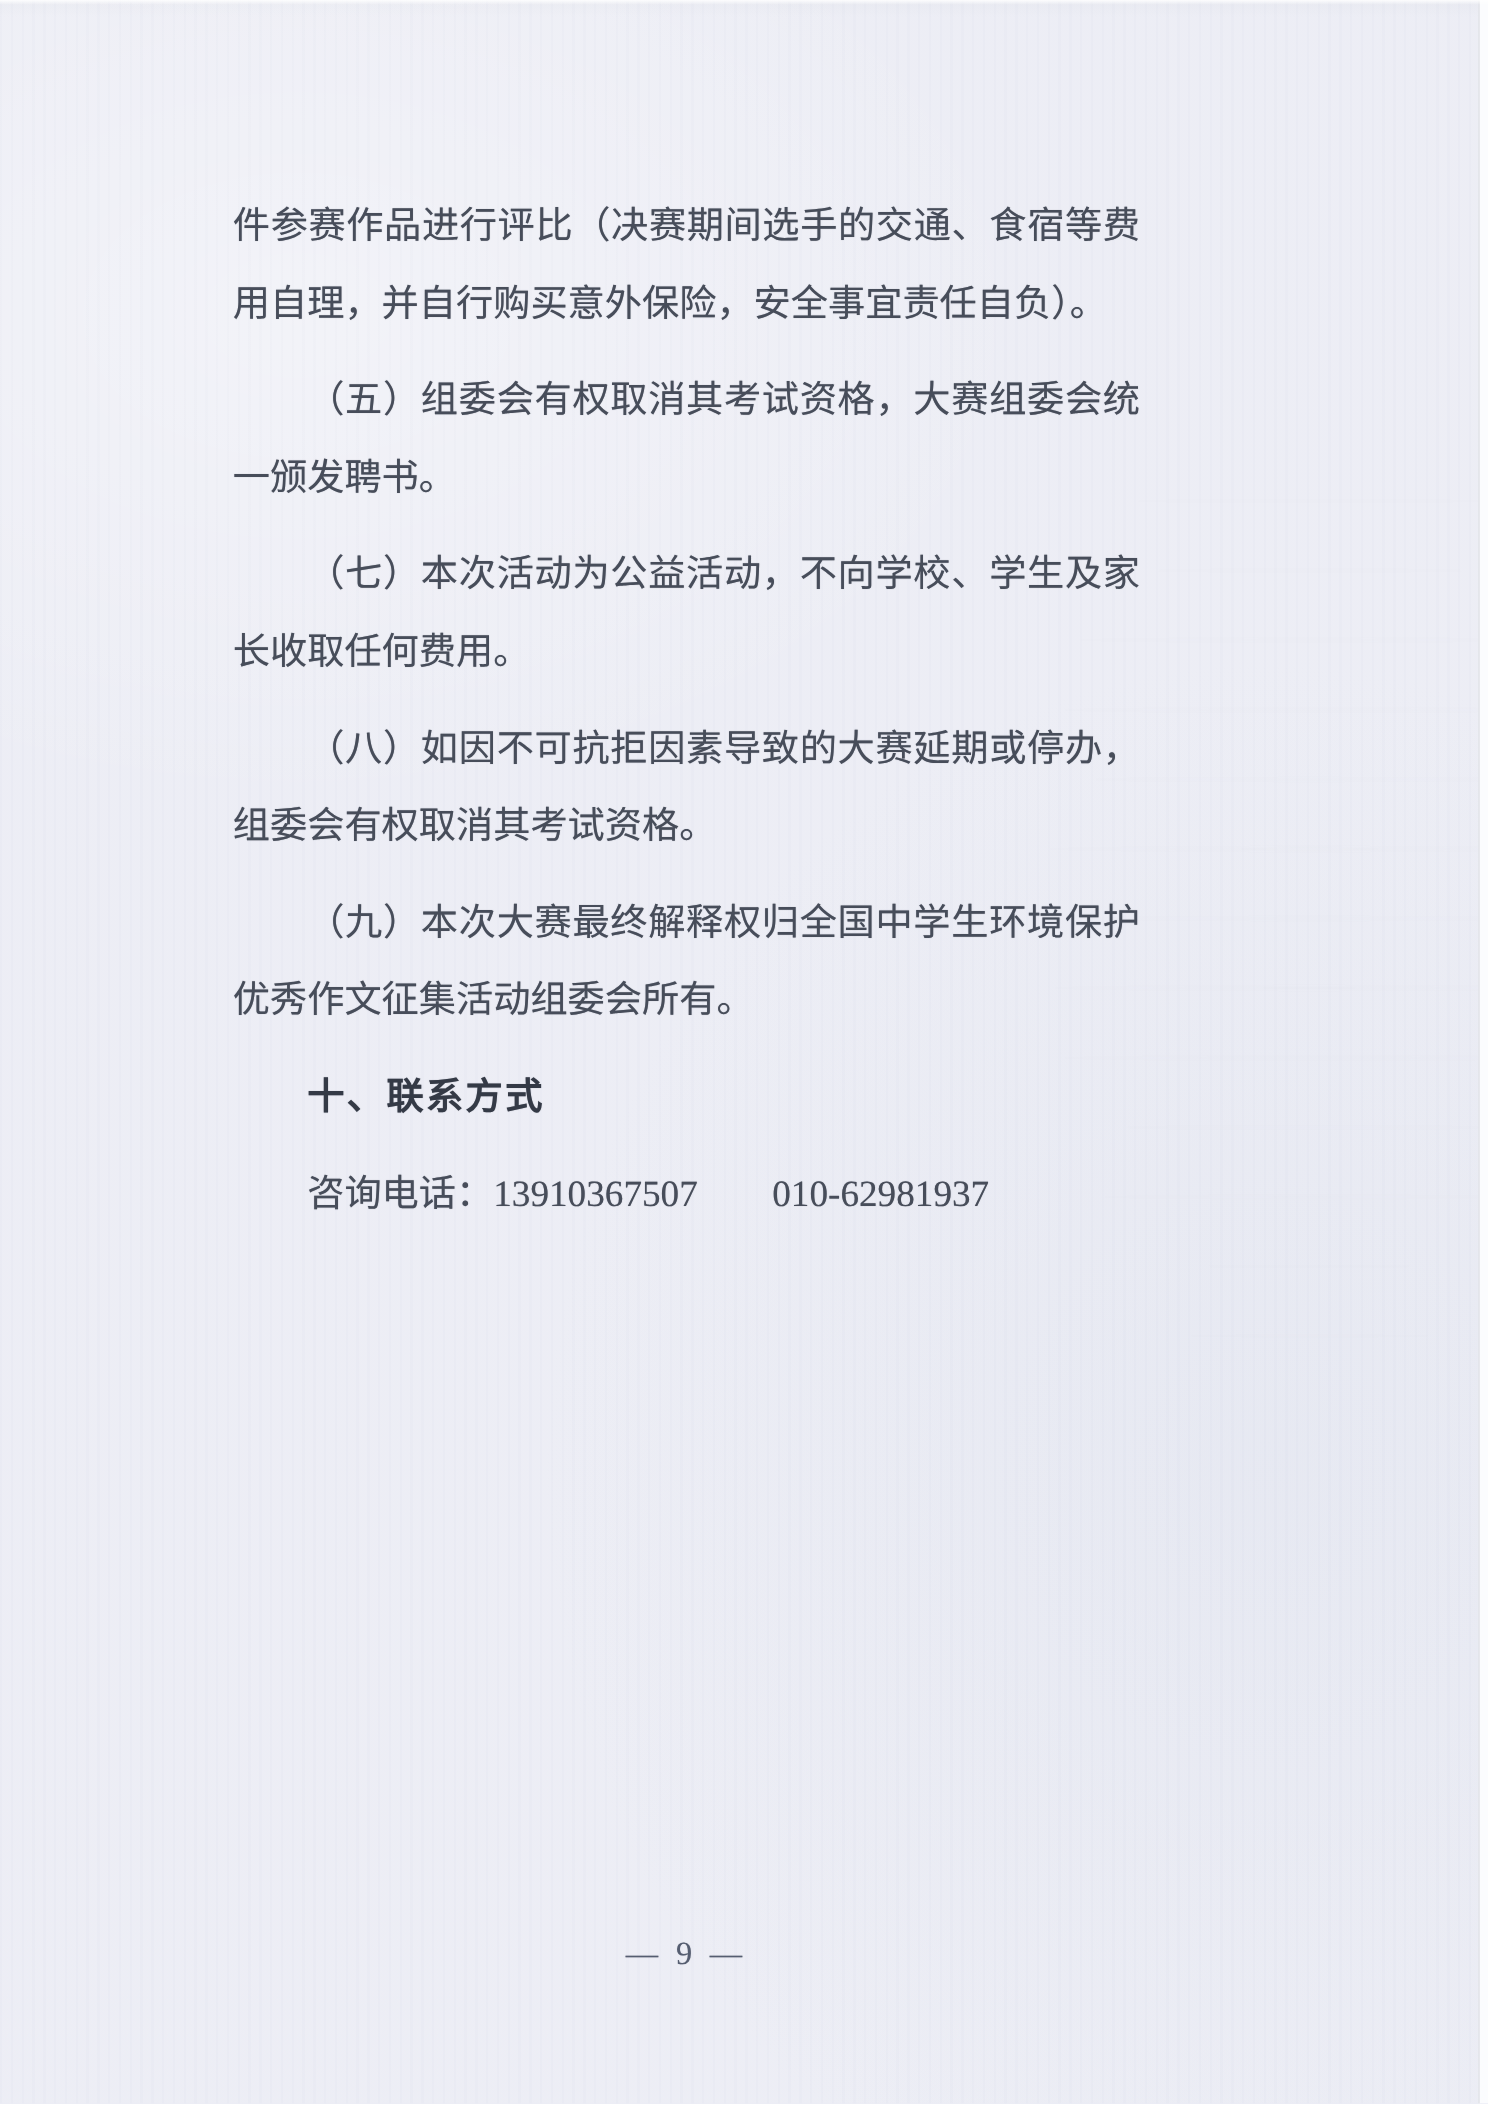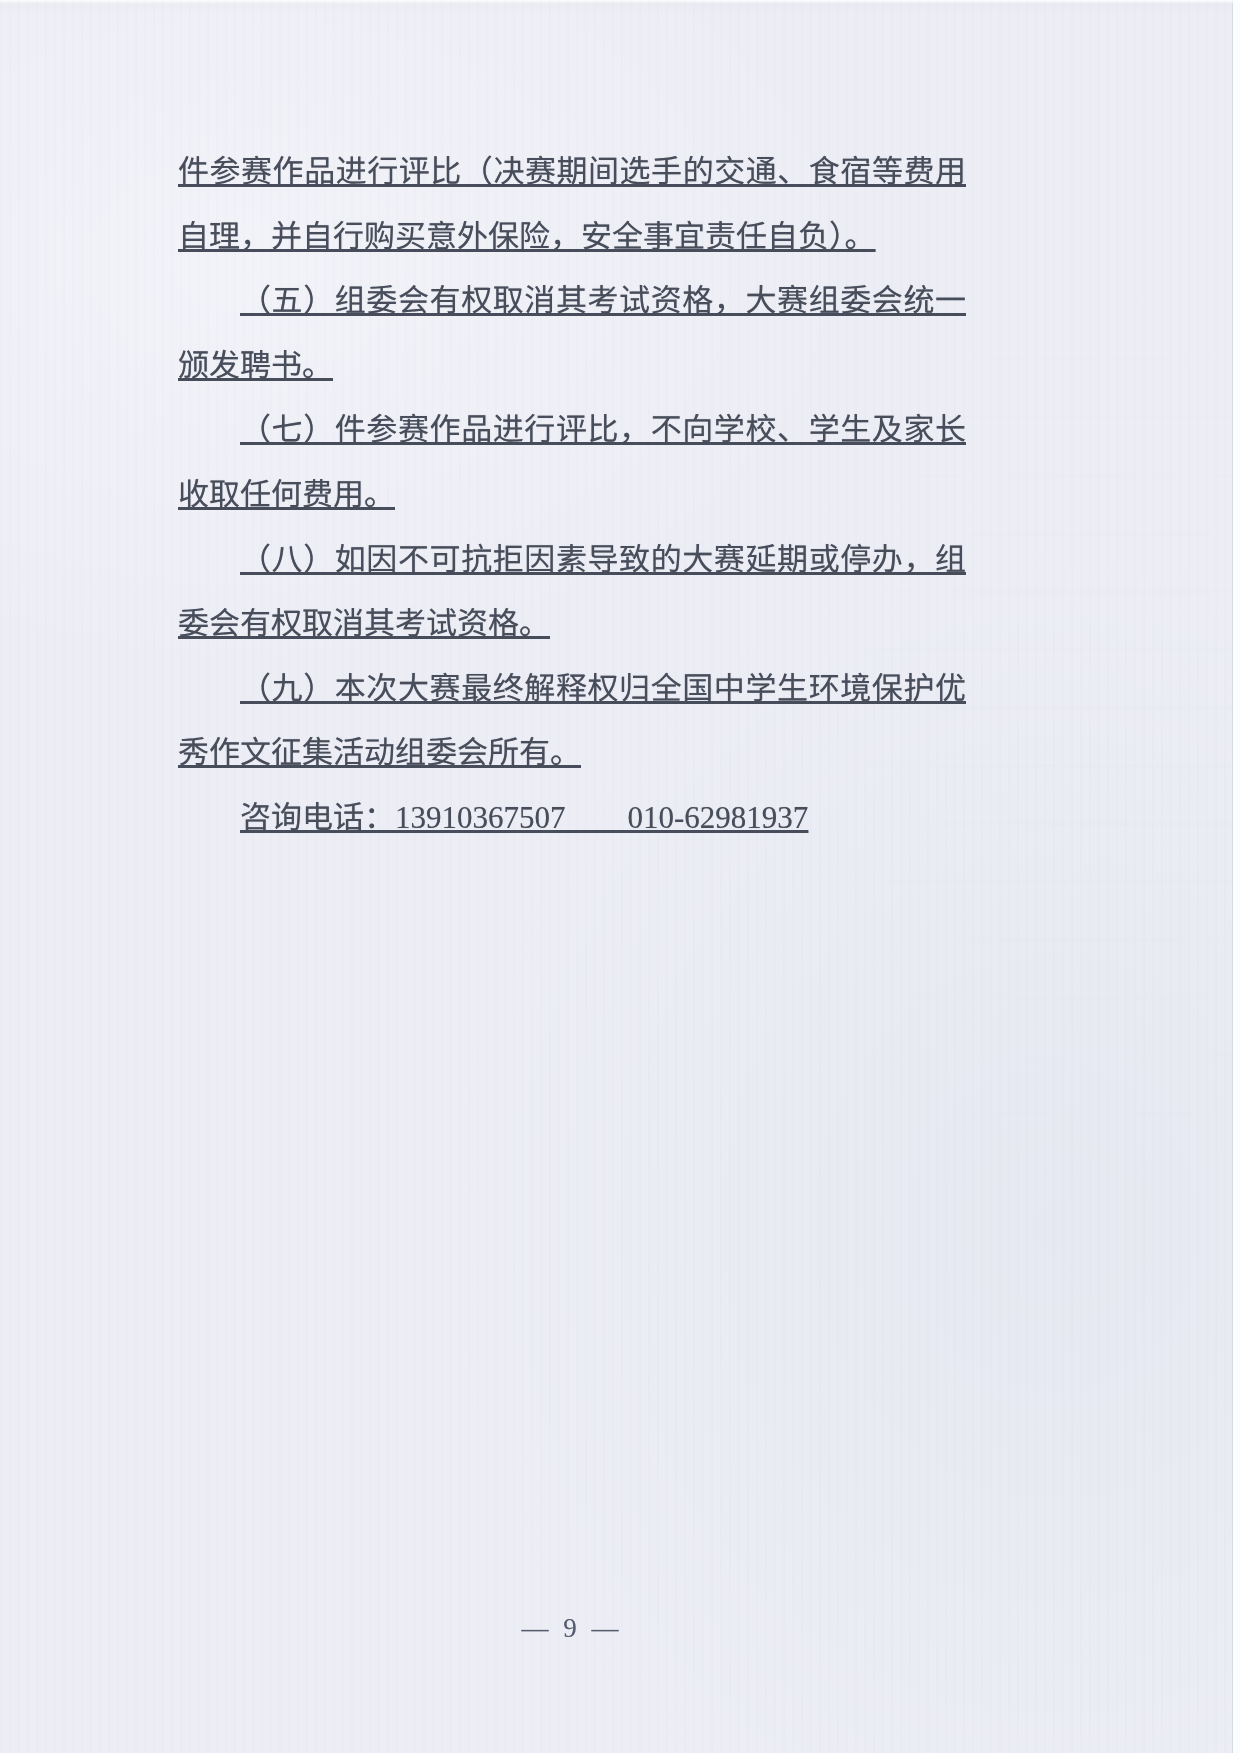--- a/index.html
+++ b/index.html
@@ -70,23 +70,22 @@
     top: 140px;
     width: 788px;
     color: #474d5a;
     font-size: 31px;
     line-height: 64.6px;
     text-align: justify;
     text-justify: inter-character;
     text-shadow: 0 0 0.7px rgba(71,77,90,0.55);
   }
   .doc-body p {
-    margin: 0;
+    margin: 16px;
     padding: 0;
-    text-decoration: underline;
   }
   .para.indent {
     text-indent: 2em;
   }
   .para.heading {
     font-family: "Liberation Sans", "DejaVu Sans", sans-serif;
     font-weight: 700;
     color: #343a46;
     letter-spacing: 2px;
   }
@@ -104,23 +103,24 @@
   }
 </style>
 </head>
 <body>
 
 <div class="bleed-artifacts"></div>
 
 <main class="doc-body">
   <p class="para">件参赛作品进行评比（决赛期间选手的交通、食宿等费用自理，并自行购买意外保险，安全事宜责任自负）。</p>
   <p class="para indent">（五）组委会有权取消其考试资格，大赛组委会统一颁发聘书。</p>
-  <p class="para indent">（七）件参赛作品进行评比，不向学校、学生及家长收取任何费用。</p>
+  <p class="para indent">（七）本次活动为公益活动，不向学校、学生及家长收取任何费用。</p>
   <p class="para indent">（八）如因不可抗拒因素导致的大赛延期或停办，组委会有权取消其考试资格。</p>
   <p class="para indent">（九）本次大赛最终解释权归全国中学生环境保护优秀作文征集活动组委会所有。</p>
+  <p class="para indent heading">十、联系方式</p>
   <p class="para indent">咨询电话：13910367507　　010-62981937</p>
 </main>
 
 <footer class="page-footer">
   <span>— 9 —</span>
 </footer>
 
 <div class="scan-edge-right"></div>
 
 </body></html>

